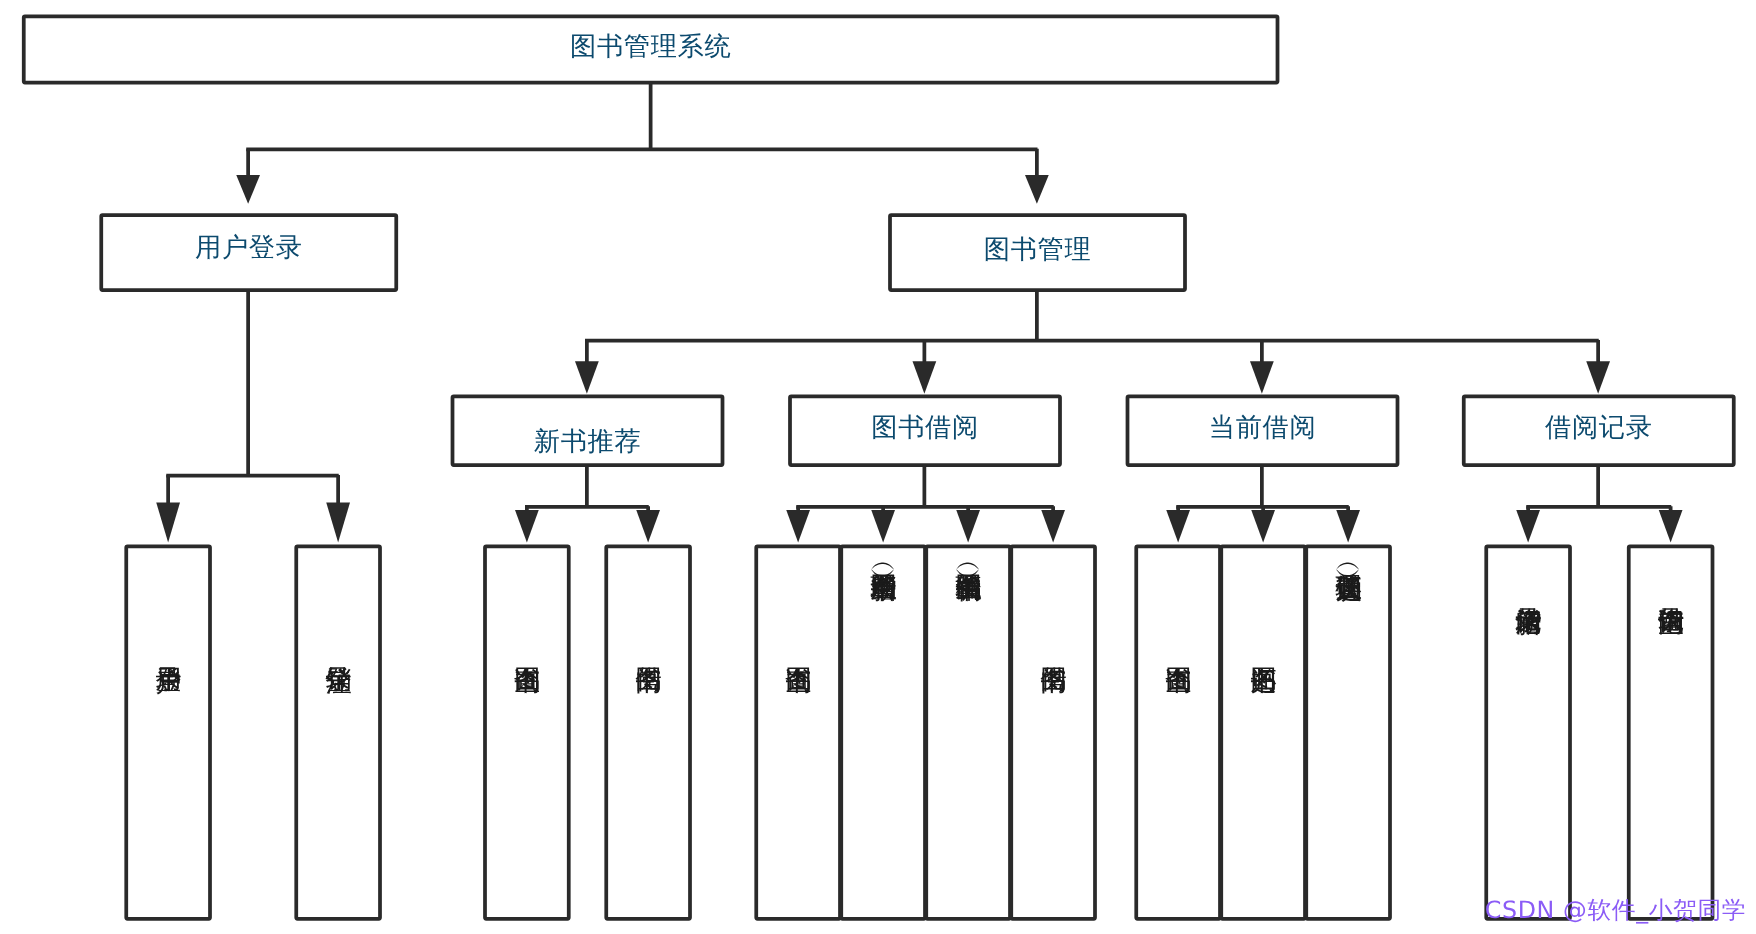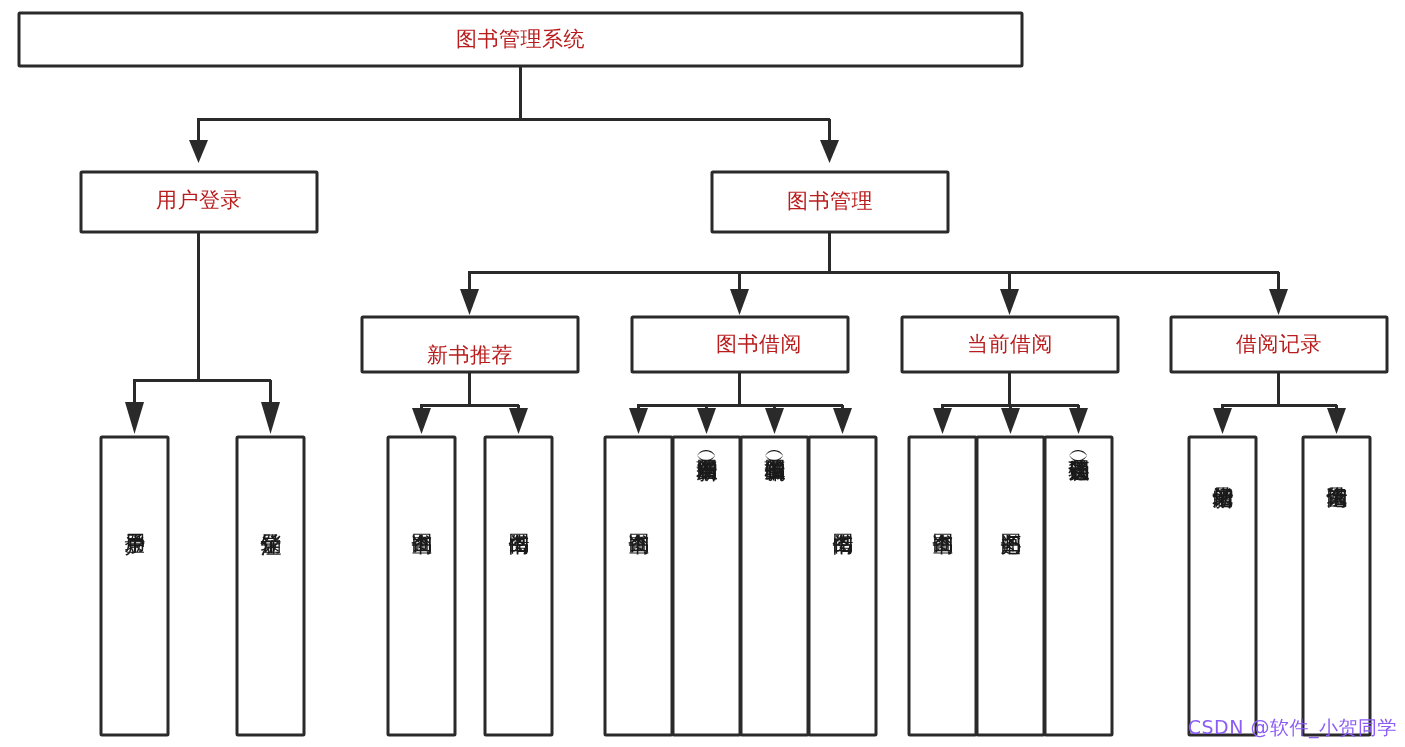--- a/index.html
+++ b/index.html
@@ -38,22 +38,22 @@
   }
   .arrow-head {
     fill: #2a2a2a;
     stroke: none;
   }
   .node-label-h {
     position: absolute;
     display: flex;
     align-items: center;
     justify-content: center;
-    color: #b91c1c;
-    font-family: Liberation Serif, serif;
+    color: #0c4a6e;
+    font-family: Liberation Mono, monospace;
     font-size: 21px;
     line-height: 1.1;
     letter-spacing: 0.5px;
     white-space: nowrap;
     pointer-events: none;
   }
   .node-label-v {
     position: absolute;
     display: flex;
     align-items: center;
@@ -181,21 +181,21 @@
     <rect class="node-box" x="1189" y="437" width="67" height="298" rx="1"></rect>
     <rect class="node-box" x="1303" y="437" width="67" height="298" rx="1"></rect>
   </svg>
 
   <div class="node-label-h" style="left:19px; top:13px; width:1003px; height:53px;">图书管理系统</div>
 
   <div class="node-label-h" style="left:81px; top:172px; width:236px; height:57px;">用户登录</div>
   <div class="node-label-h" style="left:712px; top:172px; width:236px; height:60px;">图书管理</div>
 
   <div class="node-label-h" style="left:362px; top:328px; width:216px; height:55px;">新书推荐</div>
-  <div class="node-label-h" style="left:632px; top:317px; width:216px; height:55px;padding-left:19px;">图书借阅</div>
+  <div class="node-label-h" style="left:632px; top:317px; width:216px; height:55px;">图书借阅</div>
   <div class="node-label-h" style="left:1171px; top:317px; width:216px; height:55px;">借阅记录</div>
   <div class="node-label-h" style="left:902px; top:317px; width:216px; height:55px;">当前借阅</div>
 
   <div class="node-label-v" style="left:101px; top:517px; width:67px; height:218px;">用户登录</div>
   <div class="node-label-v" style="left:237px; top:517px; width:67px; height:218px;">注销登录</div>
 
   <div class="node-label-v" style="left:388px; top:517px; width:67px; height:218px;">查询图书</div>
   <div class="node-label-v" style="left:485px; top:517px; width:67px; height:218px;">借阅图书</div>
 
   <div class="node-label-v" style="left:605px; top:517px; width:67px; height:218px;">查询图书</div>

